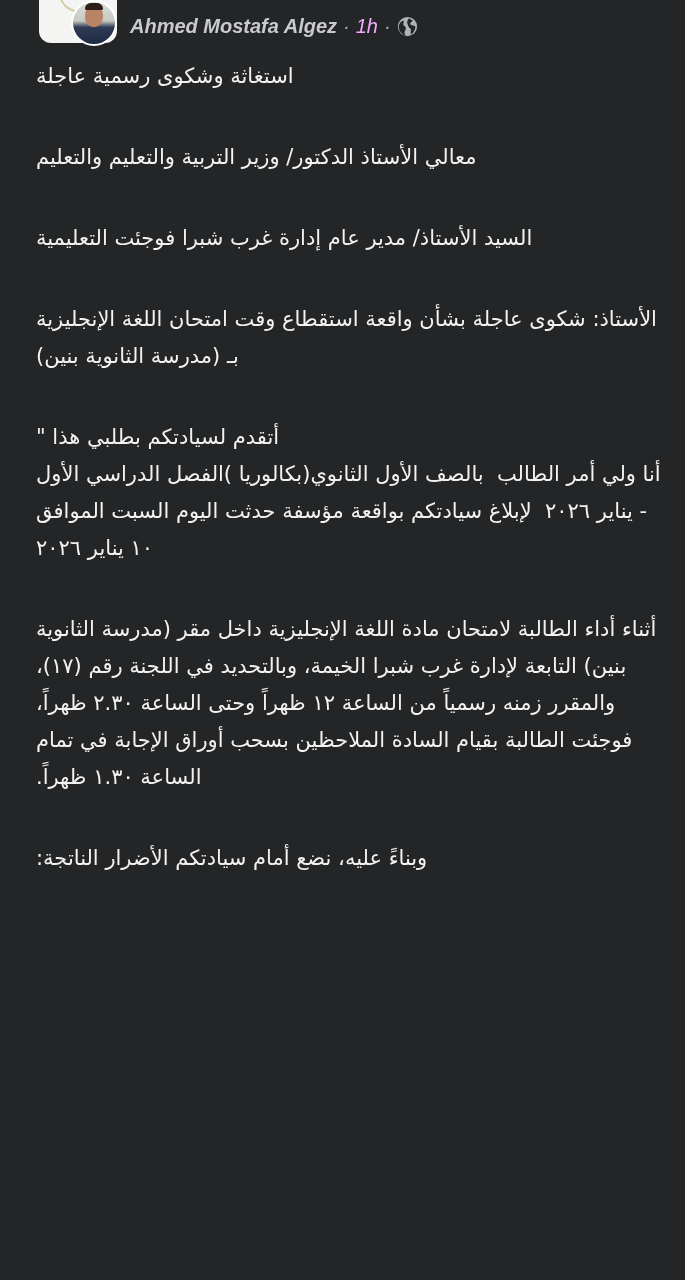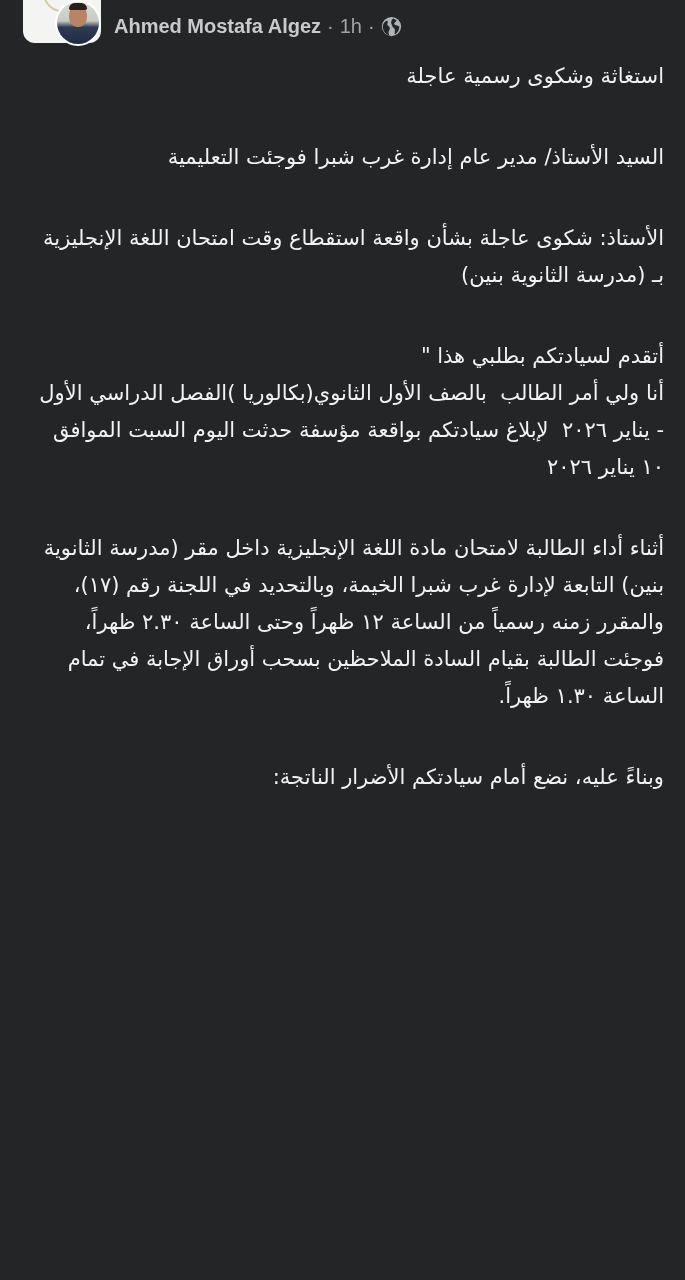--- a/index.html
+++ b/index.html
@@ -11,23 +11,24 @@
       width: 685px;
       height: 1280px;
       overflow: hidden;
       position: relative;
       font-family: "DejaVu Sans", sans-serif;
       color: #f0f0f0;
     }
     .post-header {
       position: absolute;
       top: 0;
-      left: 0;
+      left: 16px;
       width: 569px;
       height: 50px;
+      font-style: italic;
     }
     .group-avatar {
       position: absolute;
       left: 23px;
       top: -12px;
       width: 78px;
       height: 55px;
       background: #f4f4f2;
       border-radius: 0 0 12px 12px;
       overflow: hidden;
@@ -91,35 +92,35 @@
       font-weight: bold;
       font-size: 20px;
       color: #c9cacc;
     }
     .header-meta .dot {
       font-weight: normal;
       color: #a8aaad;
     }
     .header-meta .time {
       font-weight: normal;
-      color: #a3a3a3;
+      color: #f0abfc;
       text-align: right;
     }
     .globe-icon {
       width: 21px;
       height: 21px;
       display: inline-block;
     }
     .post-body {
       position: absolute;
       top: 58px;
       left: 36px;
       width: 628px;
       direction: rtl;
-      text-align: right;
+      text-align: left;
       font-family: "DejaVu Sans", sans-serif;
       font-size: 21px;
       line-height: 37px;
       color: #f2f2f2;
     }
     .para {
       margin: 0 0 44px 0;
       white-space: pre-wrap;
     }
   </style>
@@ -144,19 +145,20 @@
     <svg class="globe-icon" viewBox="0 0 24 24">
       <circle cx="12" cy="12" r="11" fill="#b0b3b8"></circle>
       <path d="M7 5 C9 7, 6 9, 8 11 C10 12, 11 14, 9 17 C8 19, 9 21, 10 22.5 C5 21, 2 17, 2 12 C2 9, 4 6, 7 5 Z" fill="#242526"></path>
       <path d="M14 2.5 C15 4, 17 4, 18 5 C17 7, 15 7, 15 9 C16 11, 19 10, 21 12 C21 16, 19 19, 16 21 C15 18, 17 16, 15 14 C13 13, 13 11, 12 9 C11 7, 12 4, 14 2.5 Z" fill="#242526"></path>
     </svg>
   </div>
 </div>
 
 <div class="post-body">
   <p class="para">استغاثة وشكوى رسمية عاجلة</p>
+  <p class="para">معالي الأستاذ الدكتور/ وزير التربية والتعليم والتعليم</p>
   <p class="para">السيد الأستاذ/ مدير عام إدارة غرب شبرا فوجئت التعليمية</p>
   <p class="para">الأستاذ: شكوى عاجلة بشأن واقعة استقطاع وقت امتحان اللغة الإنجليزية بـ (مدرسة الثانوية بنين)</p>
   <p class="para">أتقدم لسيادتكم بطلبي هذا "
 أنا ولي أمر الطالب  بالصف الأول الثانوي(بكالوريا )الفصل الدراسي الأول - يناير ٢٠٢٦  لإبلاغ سيادتكم بواقعة مؤسفة حدثت اليوم السبت الموافق ١٠ يناير ٢٠٢٦</p>
   <p class="para">أثناء أداء الطالبة لامتحان مادة اللغة الإنجليزية داخل مقر (مدرسة الثانوية بنين) التابعة لإدارة غرب شبرا الخيمة، وبالتحديد في اللجنة رقم (١٧)، والمقرر زمنه رسمياً من الساعة ١٢ ظهراً وحتى الساعة ٢.٣٠ ظهراً، فوجئت الطالبة بقيام السادة الملاحظين بسحب أوراق الإجابة في تمام الساعة ١.٣٠ ظهراً.</p>
   <p class="para">وبناءً عليه، نضع أمام سيادتكم الأضرار الناتجة:</p>
 </div>
 
 </body></html>

